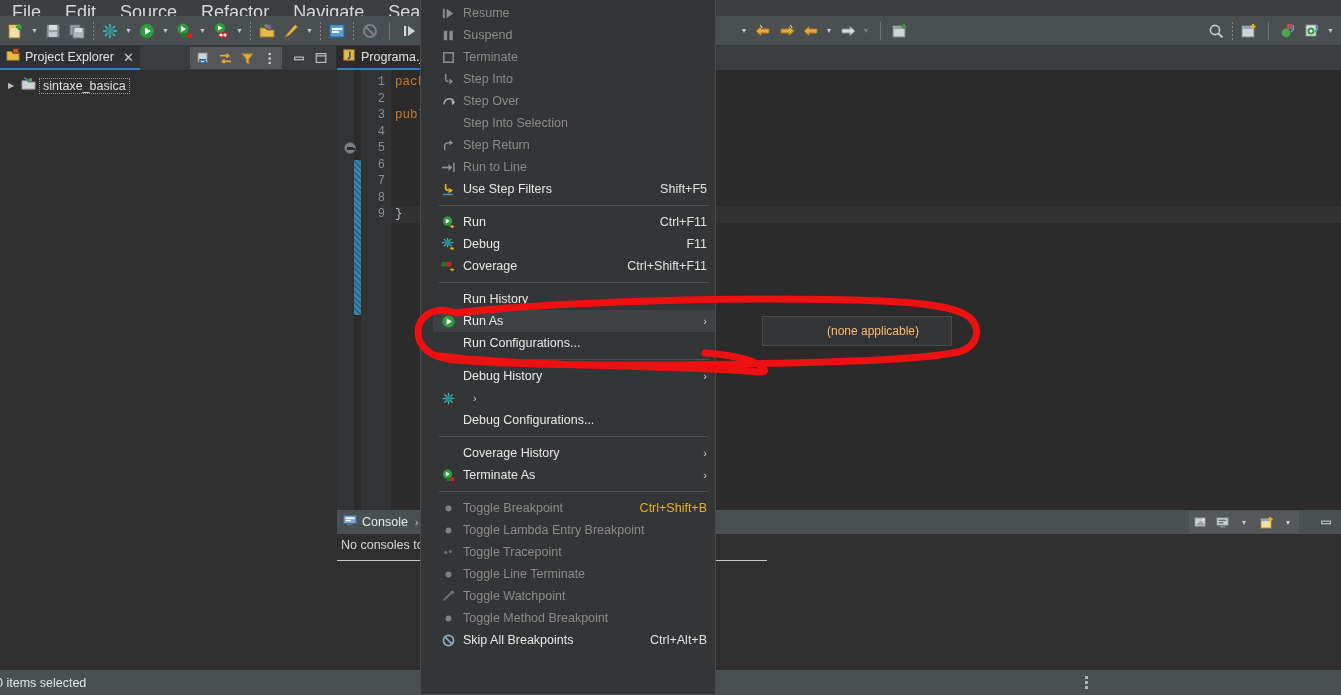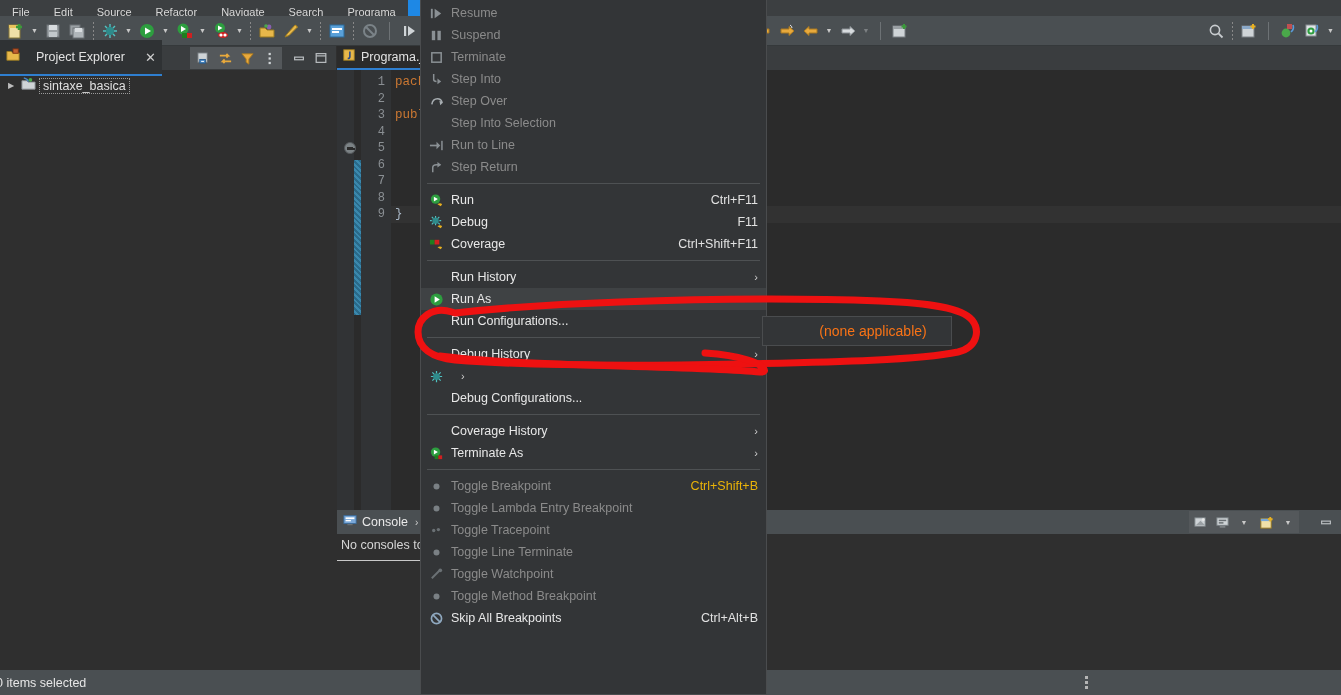--- a/index.html
+++ b/index.html
@@ -11,21 +11,21 @@
     color: #d4d4d4;
   }
   #root { position: relative; width: 1341px; height: 695px; }
 
   
   .menubar {
     position: absolute; left: 0; top: 0; width: 1341px; height: 16px;
     background: #3c3f41; display: flex; align-items: center;
   }
   .menubar-item {
-    font-size: 11px; color: #d8d8d8; padding: 4px 12px; line-height: 16px;
+    font-size: 18px; color: #d8d8d8; padding: 4px 12px; line-height: 16px;
     height: 16px; white-space: nowrap;
   }
   .menubar-item.active { background: #1e88e5; color: #ffffff; }
 
   
   .toolbar {
     position: absolute; left: 0; top: 16px; width: 1341px; height: 30px;
     background: #4a4f52; display: flex; align-items: center; padding: 0 4px;
     border-bottom: 1px solid #35393b;
   }
@@ -48,22 +48,22 @@
   
   .pe-panel {
     position: absolute; left: 0; top: 46px; width: 336px; height: 624px;
     background: #2f2f2f;
   }
   .pe-tabrow {
     height: 24px; background: #3a3d3f; display: flex; align-items: center;
     position: relative;
   }
   .pe-tab {
-    display: flex; align-items: center; height: 36px; padding: 0 6px 0 6px;
-    background: #2f3234; border-bottom: 2px solid #2f7fd0; gap: 16px;
+    display: flex; align-items: center; height: 24px; padding: 0 6px 0 6px;
+    background: #2f3234; border-bottom: 2px solid #2f7fd0; gap: 5px;
   }
   .pe-tab-label { font-size: 12.5px; color: #e2e2e2; white-space: nowrap; }
   .pe-close { font-size: 13px; color: #cfcfcf; margin-left: 4px; }
   .pe-tools {
     position: absolute; right: 54px; top: 1px; height: 22px;
     display: flex; align-items: center; background: #54585b; padding: 0 2px;
   }
   .pe-tool { width: 22px; height: 22px; display:flex; align-items:center; justify-content:center; }
   .pe-winbtns { position: absolute; right: 4px; top: 1px; height: 22px; display: flex; align-items: center; }
   .pe-winbtn { width: 22px; height: 22px; display:flex; align-items:center; justify-content:center; }
@@ -138,44 +138,44 @@
     position: absolute; left: 0; top: 670px; width: 1341px; height: 25px;
     background: #4a4f52; display: flex; align-items: center;
   }
   .sb-text { font-size: 12.5px; color: #e6e6e6; padding-left: 0px; margin-left: -4px; }
   .sb-spacer { flex: 1; }
   .sb-dots { width: 20px; display: flex; flex-direction: column; align-items: center; gap: 2px; }
   .sb-dot { width: 3px; height: 3px; background: #b5b5b5; }
 
   
   .runmenu {
-    position: absolute; left: 420px; top: 0px; width: 347px; height: 695px;
+    position: absolute; left: 420px; top: 0px; width: 296px; height: 695px;
     background: #333537; border: 1px solid #4a4c4e; border-top: none;
-    z-index: 50; padding-top: 2px;
+    z-index: 50; padding-top: 2px; padding-left: 12px;
   }
   .mi {
     display: flex; align-items: center; height: 22px; padding: 0 8px 0 0;
     position: relative;
   }
   .mi.hl { background: #3f4244; }
   .mi-icon { width: 30px; height: 22px; display: flex; align-items: center; justify-content: center; flex: 0 0 30px; }
   .mi-label { font-size: 12.5px; color: #e8e8e8; white-space: nowrap; flex: 1; }
   .mi.disabled .mi-label { color: #8b8b8b; }
   .mi-accel { font-size: 12.5px; color: #e2e2e2; margin-left: 12px; white-space: nowrap; }
   .mi.disabled .mi-accel { color: #eab308; }
   .mi-sub { font-size: 11px; color: #cfcfcf; margin-left: 10px; }
   .mi-sep { height: 1px; background: #4e5153; margin: 5px 6px 5px 6px; }
 
   
   .submenu {
     position: absolute; left: 762px; top: 316px; width: 190px; height: 30px;
     background: #333537; border: 1px solid #4a4c4e; z-index: 52;
     display: flex; align-items: center; justify-content: center;
   }
-  .submenu-label { font-size: 14px; color: #f97316; margin-left: 32px; }
+  .submenu-label { font-size: 12px; color: #fdba74; margin-left: 32px; }
 
   
   .annot { position: absolute; left: 0; top: 0; width: 1341px; height: 695px; z-index: 90; pointer-events: none; }
 </style>
 </head>
 <body>
 
 <div id="root">
 
   <div class="menubar" id="menubar">
@@ -588,35 +588,46 @@
         </span>
         <span class="mi-label">Step Over</span>
       </div>
       <div class="mi disabled">
         <span class="mi-icon"></span>
         <span class="mi-label">Step Into Selection</span>
       </div>
       <div class="mi disabled">
         <span class="mi-icon">
           <svg width="15" height="15" viewBox="0 0 16 16">
+            <path d="M4 13 v-5 q0 -3 4 -3 h4" stroke="#8a9094" stroke-width="1.6" fill="none"></path>
+            <polygon points="9,2 13,5 9,8" fill="#8a9094"></polygon>
+          </svg>
+        </span>
+        <span class="mi-label">Step Return</span>
+      </div>
+      <div class="mi disabled">
+        <span class="mi-icon">
+          <svg width="15" height="15" viewBox="0 0 16 16">
             <path d="M1 8 h9" stroke="#8a9094" stroke-width="1.8"></path>
             <polygon points="8,4 12,8 8,12" fill="#8a9094"></polygon>
             <rect x="13" y="3" width="1.6" height="10" fill="#8a9094"></rect>
           </svg>
         </span>
         <span class="mi-label">Run to Line</span>
       </div>
-      <div class="mi disabled">
-        <span class="mi-icon">
-          <svg width="15" height="15" viewBox="0 0 16 16">
-            <path d="M4 13 v-5 q0 -3 4 -3 h4" stroke="#8a9094" stroke-width="1.6" fill="none"></path>
-            <polygon points="9,2 13,5 9,8" fill="#8a9094"></polygon>
-          </svg>
-        </span>
-        <span class="mi-label">Step Return</span>
+      <div class="mi">
+        <span class="mi-icon">
+          <svg width="15" height="15" viewBox="0 0 16 16">
+            <path d="M5 2 v5 q0 2 3 2" stroke="#e8b020" stroke-width="1.8" fill="none"></path>
+            <polygon points="8,6 13,9 8,12" fill="#e8b020"></polygon>
+            <rect x="2" y="12.5" width="11" height="1.6" fill="#4a8ac8"></rect>
+          </svg>
+        </span>
+        <span class="mi-label">Use Step Filters</span>
+        <span class="mi-accel">Shift+F5</span>
       </div>
       <div class="mi-sep"></div>
       <div class="mi">
         <span class="mi-icon">
           <svg width="15" height="15" viewBox="0 0 16 16">
             <circle cx="7" cy="6.5" r="5" fill="#2d9e3f"></circle>
             <polygon points="5.2,4 9.5,6.5 5.2,9" fill="#ffffff"></polygon>
             <path d="M9 12 q3 -2 5 0 l-1.5 2 z" fill="#e8b020"></path>
           </svg>
         </span>

